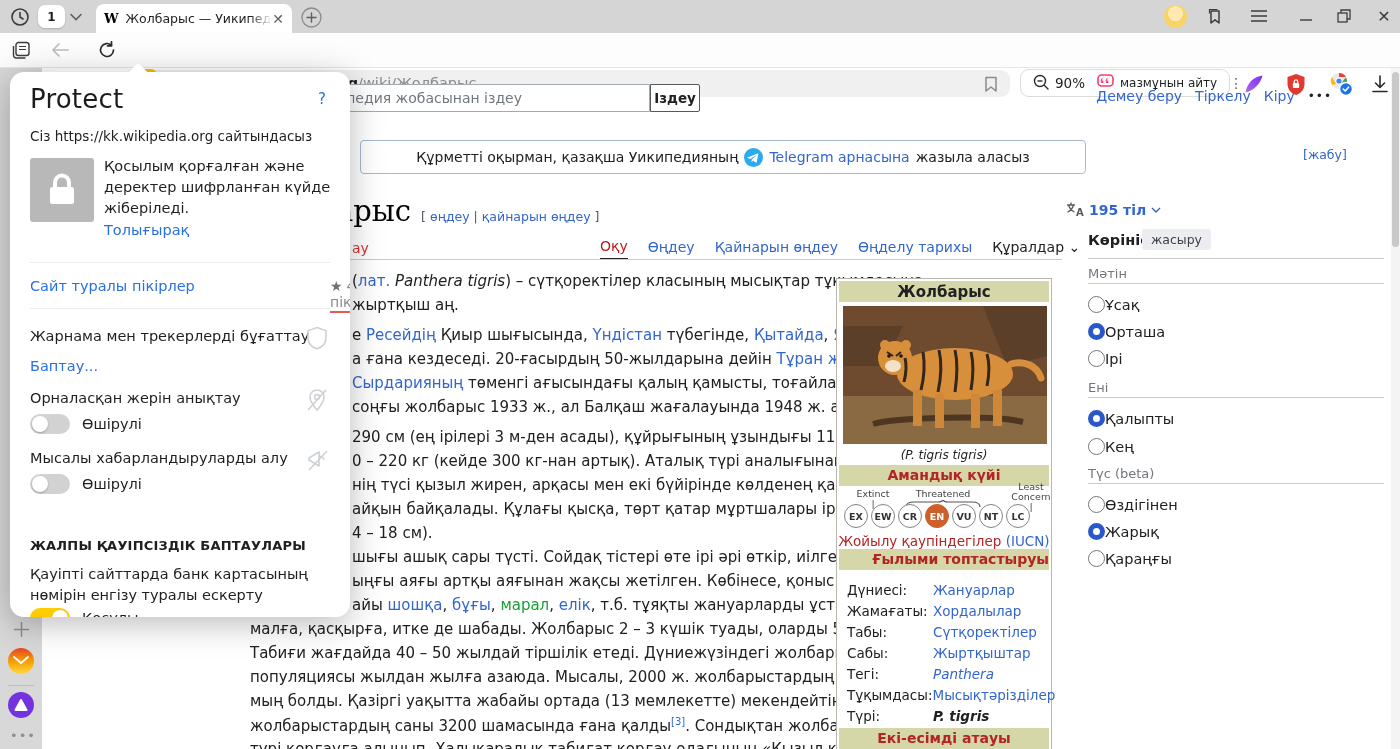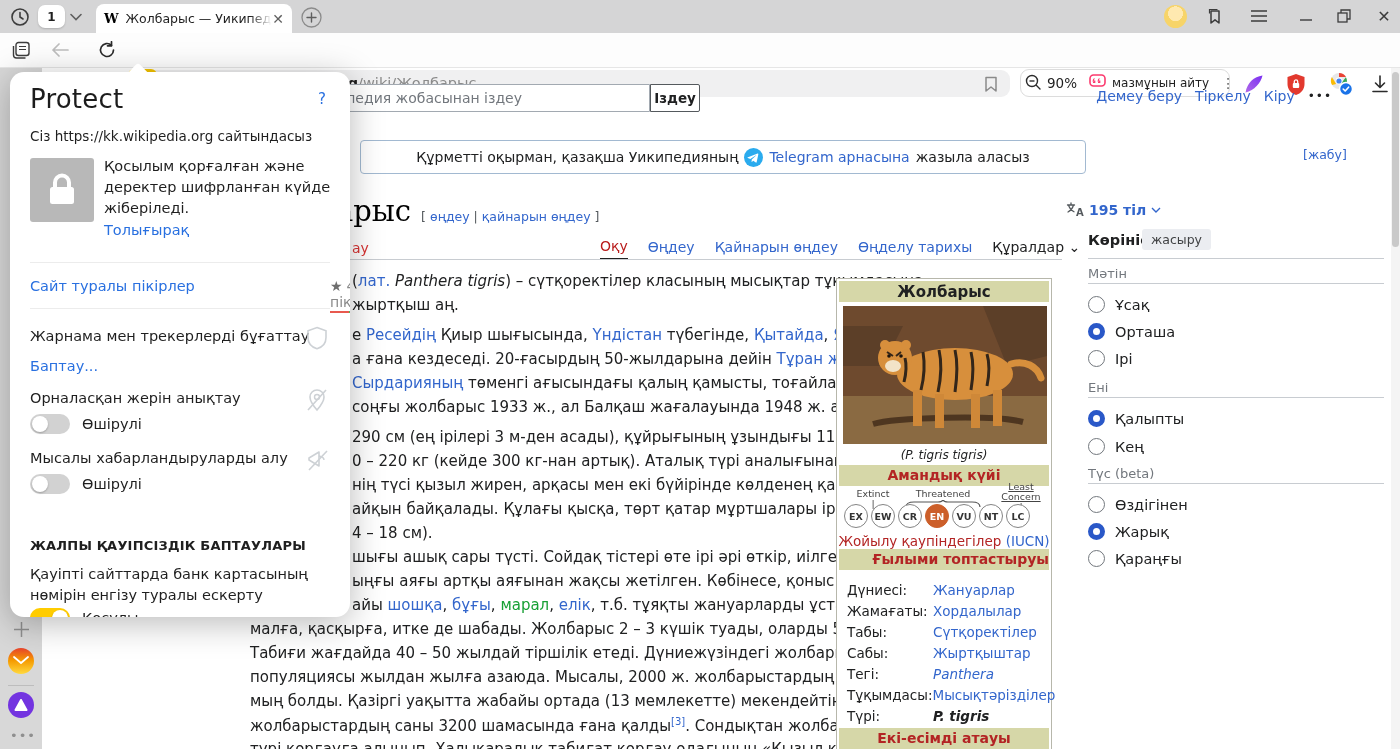--- a/index.html
+++ b/index.html
@@ -15,21 +15,21 @@
   .tab-counter { position:absolute; left:38px; top:5px; width:27px; height:23px; background:#fff; border-radius:7px; box-shadow:0 1px 2px rgba(0,0,0,.18); font-size:12px; font-weight:bold; color:#1f1f1f; display:flex; align-items:center; justify-content:center; }
   .tab { position:absolute; left:96px; top:4px; width:196px; height:29px; background:#fff; border-radius:8px 8px 0 0; display:flex; align-items:center; padding:0 8px; }
   .tab-title { font-size:12.5px; color:#1f1f1f; white-space:nowrap; overflow:hidden; flex:1; margin-left:7px;
                -webkit-mask-image:linear-gradient(90deg,#000 85%,transparent); mask-image:linear-gradient(90deg,#000 85%,transparent); }
   .tab-fav { font-family:"DejaVu Serif","Liberation Serif",serif; font-size:13px; font-weight:bold; color:#000; }
   .tab-close { color:#5f5f5f; font-size:14px; }
   .omnibox { position:absolute; left:126px; top:37px; width:884px; height:27px; background:#f0f0f1; border-radius:9px; }
   .lockbadge { position:absolute; left:128px; top:36px; width:29px; height:29px; border:4px solid #f5c400; border-radius:6px; background:#c6c6c6; display:flex; align-items:center; justify-content:center; }
   .urltext { position:absolute; left:170px; top:42px; font-size:14.5px; color:#8b8b8b; white-space:nowrap; }
   .urltext b { color:#1f1f1f; font-weight:bold; }
-  .zoompill { position:absolute; left:1020px; top:36px; width:210px; height:28px; border:1px solid #dcdcdc; border-radius:9px; background:#fff; display:flex; align-items:center; padding:0 4px; gap:6px; }
+  .zoompill { position:absolute; left:1020px; top:36px; width:210px; height:28px; border:1px solid #dcdcdc; border-radius:9px; background:#fff; display:flex; align-items:center; padding:0 12px; gap:6px; }
   .pill-div { width:1px; height:16px; background:#e3e3e3; }
   .winbtn { color:#3c3c3c; }
 
   
   .panel { position:absolute; left:10px; top:72px; width:340px; height:545px; background:#fff; border-radius:14px;
            box-shadow:0 6px 34px rgba(0,0,0,.28); z-index:40; overflow:hidden; }
   .panel-notch { position:absolute; left:130px; top:66px; width:16px; height:16px; background:#fff; transform:rotate(45deg); z-index:41; border-radius:3px; }
   .panel * { position:absolute; }
   .p-title { left:20px; top:12px; font-size:26px; color:#1c1c1c; letter-spacing:.2px; }
   .p-help { left:308px; top:18px; font-size:15px; color:#2970e0; }
@@ -72,21 +72,21 @@
   .viewtabs .vt.dark { color:#202122; }
   .tabrule { position:absolute; left:250px; top:259px; width:812px; height:1px; background:#c8ccd1; }
   .talkfrag { position:absolute; left:352px; top:240px; font-size:14px; color:#d73333; }
   .article-line { position:absolute; white-space:nowrap; font-size:15px; color:#202122; }
 
   
   .app-title { position:absolute; left:1088px; top:232px; font-size:14.5px; font-weight:bold; color:#202122; }
   .app-hide { position:absolute; left:1142px; top:229px; background:#ebedf1; border-radius:3px; padding:3px 9px; font-size:12.5px; color:#404244; }
   .app-hr { position:absolute; left:1088px; width:296px; height:1px; background:#c8ccd1; }
   .app-label { position:absolute; left:1088px; font-size:13px; color:#72777d; }
-  .radio-row { position:absolute; left:1088px; display:flex; align-items:center; gap:10px; font-size:14.5px; color:#202122; }
+  .radio-row { position:absolute; left:1088px; display:flex; align-items:center; font-size:14.5px; color:#202122; }
   .radio { width:17px; height:17px; border-radius:50%; border:1.5px solid #72777d; background:#fff; }
   .radio.checked { border:5.5px solid #2a58c8; }
 
   
   .infobox { position:absolute; left:836px; top:278px; width:216px; height:480px; border:1px solid #b7b7ab; background:#fff; font-size:13.5px; }
   .ib-head { position:absolute; left:2px; width:210px; height:21px; background:#d6d7a8; text-align:center; font-weight:bold; font-size:14px; color:#b32424; padding-top:2px; }
   .ib-head.black { color:#202122; font-size:15px; }
   .ib-caption { position:absolute; left:0; width:214px; text-align:center; font-size:12px; font-style:italic; color:#202122; }
   .iucn-row { position:absolute; left:7px; top:225px; display:flex; gap:3px; }
   .iucn { width:24px; height:24px; border-radius:50%; border:1px solid #848484; background:#fff; font-size:9.5px; font-weight:bold; color:#333; display:flex; align-items:center; justify-content:center; }
@@ -415,21 +415,21 @@
         </svg>
       </div>
       <div class="ib-caption" style="top:169px;">(P. tigris tigris)</div>
       <div class="ib-head" style="top:186px;">Амандық күйі</div>
       <div class="iucn-lab" style="left:14px;top:210px;width:44px;"><span>Extinct</span><br>|</div>
       <div class="iucn-lab" style="left:64px;top:210px;width:84px;"><span>Threatened</span>
         <svg width="78" height="7" viewBox="0 0 78 7" style="display:block;margin:1px auto 0;">
             <path d="M2 7Q2 2 10 2h24q4 0 5-2 1 2 5 2h24q8 0 8 5" fill="none" stroke="#555" stroke-width="1.2"></path>
           </svg>
       </div>
-      <div class="iucn-lab" style="left:162px;top:203px;width:44px;text-decoration:underline;"><span>Least</span><br><span>Concern</span><br>|</div>
+      <div class="iucn-lab" style="left:172px;top:203px;width:44px;"><span>Least</span><br><span>Concern</span><br>|</div>
       <div class="iucn-row" id="iucn-row">
           <span class="iucn">EX</span>
           <span class="iucn">EW</span>
           <span class="iucn">CR</span>
           <span class="iucn active">EN</span>
           <span class="iucn">VU</span>
           <span class="iucn">NT</span>
           <span class="iucn">LC</span>
         </div>
       <div class="ib-statuscap" style="top:254px;">

